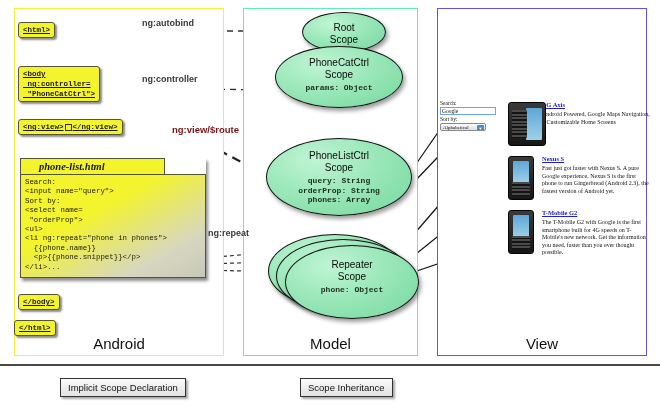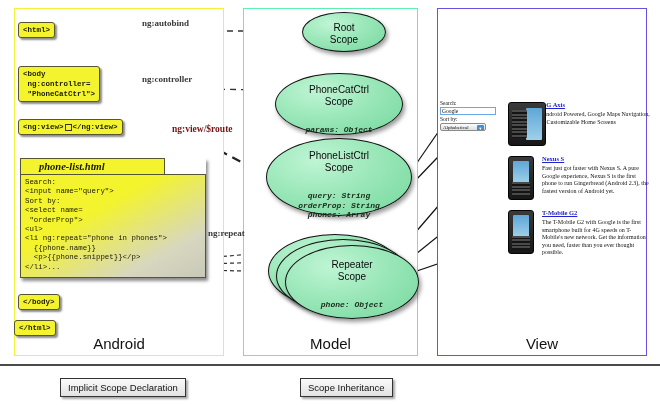--- a/index.html
+++ b/index.html
@@ -42,20 +42,21 @@
     border: 1.4px solid #555533;
     border-radius: 3px;
     font-family: "Liberation Mono", monospace;
     font-weight: bold;
     font-size: 7.5px;
     color: #1a1a00;
     padding: 2px 4px;
     line-height: 10px;
     box-shadow: 2px 2px 2px rgba(0,0,0,0.45);
     white-space: pre;
+    text-decoration: underline;
   }
   #tag-html   { left: 18px;  top: 22px;  }
   #tag-body   { left: 18px;  top: 66px;  }
   #tag-ngview { left: 18px;  top: 119px; }
   #tag-bodyc  { left: 18px;  top: 294px; }
   #tag-htmlc  { left: 14px;  top: 320px; }
 
   .ngview-sq {
     display:inline-block;
     width:7px; height:7px;
@@ -111,26 +112,25 @@
     line-height: 11.5px;
     display: block;
     padding-top: 0;
   }
   .scope .sprops {
     display: block;
     font-family: "Liberation Mono", monospace;
     font-weight: bold;
     font-size: 8px;
     line-height: 9.6px;
-    margin-top: 18px;
+    margin-top: 3px;
     color: #1b2b1b;
-    font-style: italic;
   }
   #scope-root      { left: 302px; top: 12px;  width: 84px;  height: 40px;  padding-top: 9px; }
-  #scope-catctrl   { left: 275px; top: 73px;  width: 128px; height: 62px;  padding-top: 10px; }
+  #scope-catctrl   { left: 275px; top: 46px;  width: 128px; height: 62px;  padding-top: 10px; }
   #scope-listctrl  { left: 266px; top: 138px; width: 146px; height: 78px;  padding-top: 11px; text-align: center; }
   #scope-rep3      { left: 268px; top: 234px; width: 134px; height: 74px;  }
   #scope-rep2      { left: 276px; top: 239px; width: 134px; height: 74px;  }
   #scope-rep1      { left: 285px; top: 245px; width: 134px; height: 74px;  padding-top: 13px; }
 
   
   #view-form { position: absolute; left: 440px; top: 100px; width: 60px; }
   .vf-label { font-family:"Liberation Serif", serif; font-size:5.5px; color:#111; line-height:7px; }
   #vf-search-input {
     width: 56px; height: 8px;
@@ -196,21 +196,21 @@
   .phone-snippet {
     font-family:"Liberation Serif", serif;
     font-size:6px; color:#111;
     line-height: 7.6px;
     margin-top: 2px;
   }
 
   
   .conn-label {
     position: absolute;
-    font-family: Liberation Serif, serif;
+    font-family: Liberation Sans, sans-serif;
     font-weight: bold;
     font-size: 9px;
     color: #3a3a3a;
     white-space: nowrap;
   }
   .conn-label.red { color: #7a1414; font-size: 9.5px; }
   #lbl-autobind   { left: 142px; top: 18px; }
   #lbl-controller { left: 142px; top: 74px; }
   #lbl-ngview     { left: 172px; top: 124px; }
   #lbl-ngrepeat   { left: 208px; top: 228px; }

